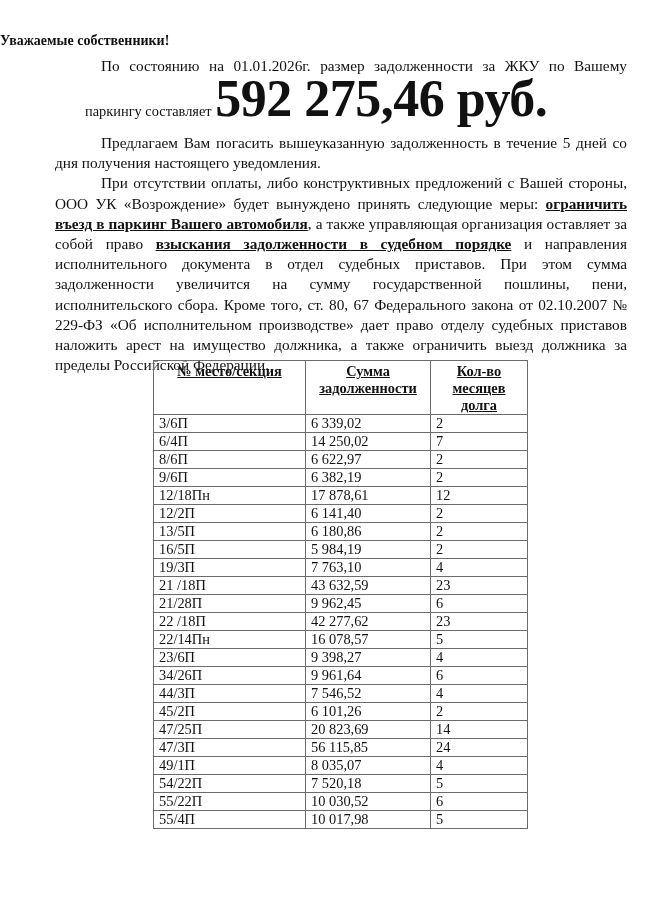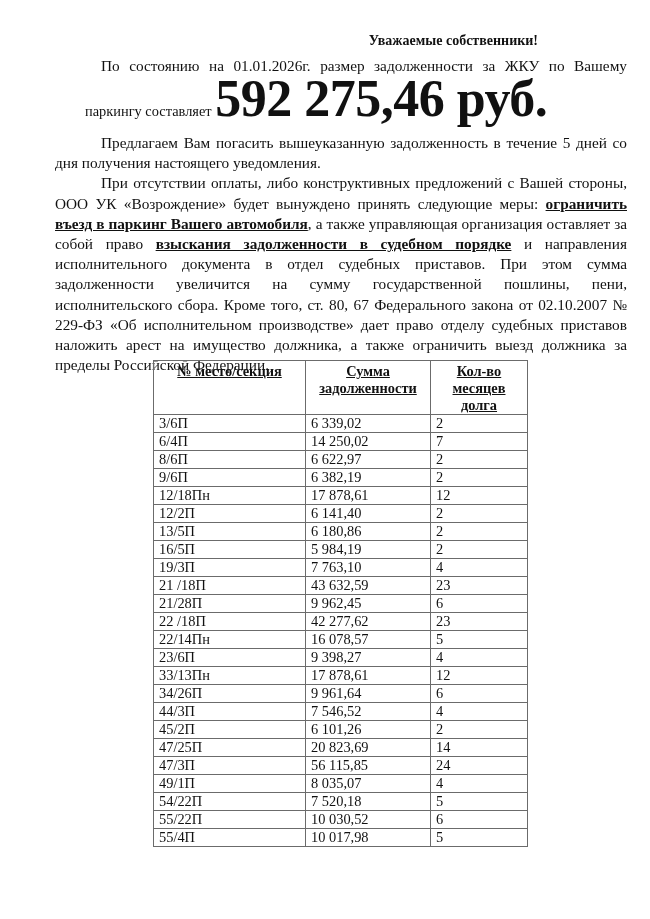--- a/index.html
+++ b/index.html
@@ -1,18 +1,18 @@
 <!DOCTYPE html>
 <html><head>
   <meta charset="utf-8">
   <style>
     html, body { margin: 0; padding: 0; background: #ffffff; }
     body { width: 650px; height: 919px; position: relative; overflow: hidden;
       font-family: "Liberation Serif", "DejaVu Serif", serif; color: #111; }
-    .title { position: absolute; top: 33px; left: 0; width: 538px; text-align: right;
+    .title { position: absolute; top: 33px; left: 0; width: 538px; text-align: left;
       font-weight: bold; font-size: 14px; }
     .p1 { position: absolute; top: 56px; left: 55px; width: 572px; font-size: 15.3px;
       text-align: justify; text-indent: 46px; line-height: 20px; }
     .p1 .l1 { display: block; text-align-last: justify; }
     .amount-line { position: absolute; top: 73px; left: 61px; font-size: 14.4px; white-space: nowrap; margin-left: 24px; }
     .amount { font-weight: bold; font-size: 52px; line-height: 52px; letter-spacing: -0.5px;
       vertical-align: baseline; }
     .body-text { position: absolute; top: 133px; left: 55px; width: 572px; font-size: 15.3px;
       line-height: 20.2px; text-align: justify; }
     .body-text p { margin: 0; text-indent: 46px; }
@@ -117,25 +117,20 @@
         <td class="c1">22/14Пн</td>
         <td class="c2">16 078,57</td>
         <td class="c3">5</td>
       </tr>
       <tr>
         <td class="c1">23/6П</td>
         <td class="c2">9 398,27</td>
         <td class="c3">4</td>
       </tr>
       <tr>
-        <td class="c1">33/13Пн</td>
-        <td class="c2">17 878,61</td>
-        <td class="c3">12</td>
-      </tr>
-      <tr>
         <td class="c1">34/26П</td>
         <td class="c2">9 961,64</td>
         <td class="c3">6</td>
       </tr>
       <tr>
         <td class="c1">44/3П</td>
         <td class="c2">7 546,52</td>
         <td class="c3">4</td>
       </tr>
       <tr>

